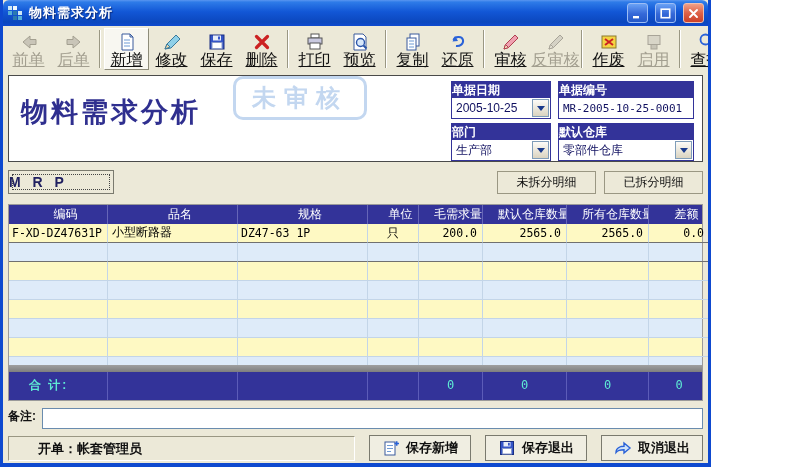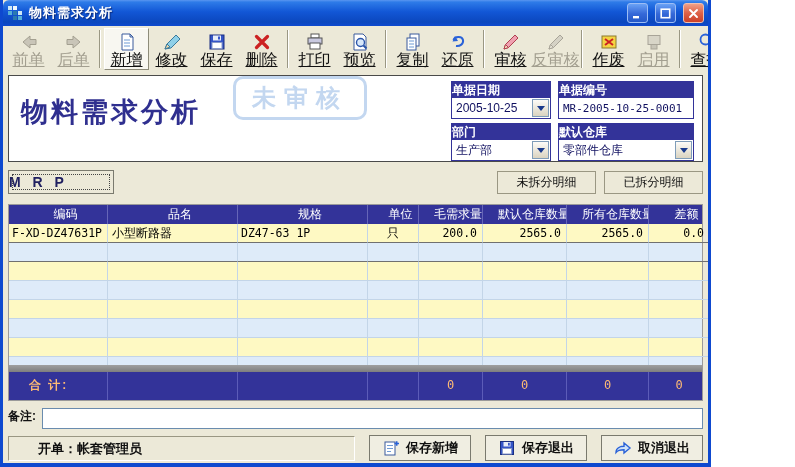--- a/index.html
+++ b/index.html
@@ -66,27 +66,27 @@
   .grid-table { margin-top:10px; border:1px solid #9a9a9a; background:#fff; }
   .trow { display:grid; grid-template-columns:99px 130px 130px 51px 64px 84px 82px 61px 46px 1fr; height:19px; }
   .trow.header { background:#333399; }
   .trow.header .tc { color:#fff; text-align:center; border-right:1px solid #6666b8; border-bottom:0; line-height:18px;padding-left:15px; }
   .tc { font-size:12px; line-height:18px; border-right:1px solid #C3D5E8; border-bottom:1px solid #C3D5E8;
     overflow:hidden; white-space:nowrap; }
   .trow .tc:last-child { border-right:none; }
   .trow.w { background:#fef9c3; } .trow.lb { background:#DEEBF9; }
   .trow.darkline .tc { border-bottom:1px solid #707070; }
   .tc.lft { padding-left:3px; font-family:"DejaVu Sans Mono",monospace; font-size:11.5px; }
-  .tc.cjk { padding-left:4px; font-family:Liberation Sans, sans-serif; font-size:12px; }
+  .tc.cjk { padding-left:4px; font-family:Liberation Mono, monospace; font-size:12px; }
   .tc.num { text-align:right; padding-right:5px; font-family:"DejaVu Sans Mono",monospace; font-size:11.5px; }
   .tc.ctr { text-align:center; }
   .trow.partial { height:8px; } .trow.partial .tc { border-bottom:0; }
   .gray-band { height:7px; background:linear-gradient(180deg,#a0a0a0,#7e7e7e); }
   .trow.total { height:28px; background:#333399; }
-  .trow.total .tc { color:#fdba74; line-height:27px; border-right:1px solid #5c5cb8; border-bottom:0; font-size:12px; }
+  .trow.total .tc { color:#5eead4; line-height:27px; border-right:1px solid #5c5cb8; border-bottom:0; font-size:12px; }
   .total-label { padding-left:20px; font-weight:bold; letter-spacing:2px; }
   .trow.total .tnum { text-align:center; font-family:"DejaVu Sans Mono",monospace; }
 
   
   .remark-row { display:flex; align-items:flex-start; margin-top:7px; gap:6px; }
   .remark-label { font-size:12px; font-weight:bold; color:#111; white-space:nowrap; }
   .remark-input { flex:1; height:21px; border:1px solid #6a8cae; background:#fff;
     font-size:12px; padding:0 4px; font-family:"Liberation Sans",sans-serif; }
 
   .footer-row { display:flex; align-items:center; margin-top:6px; }

